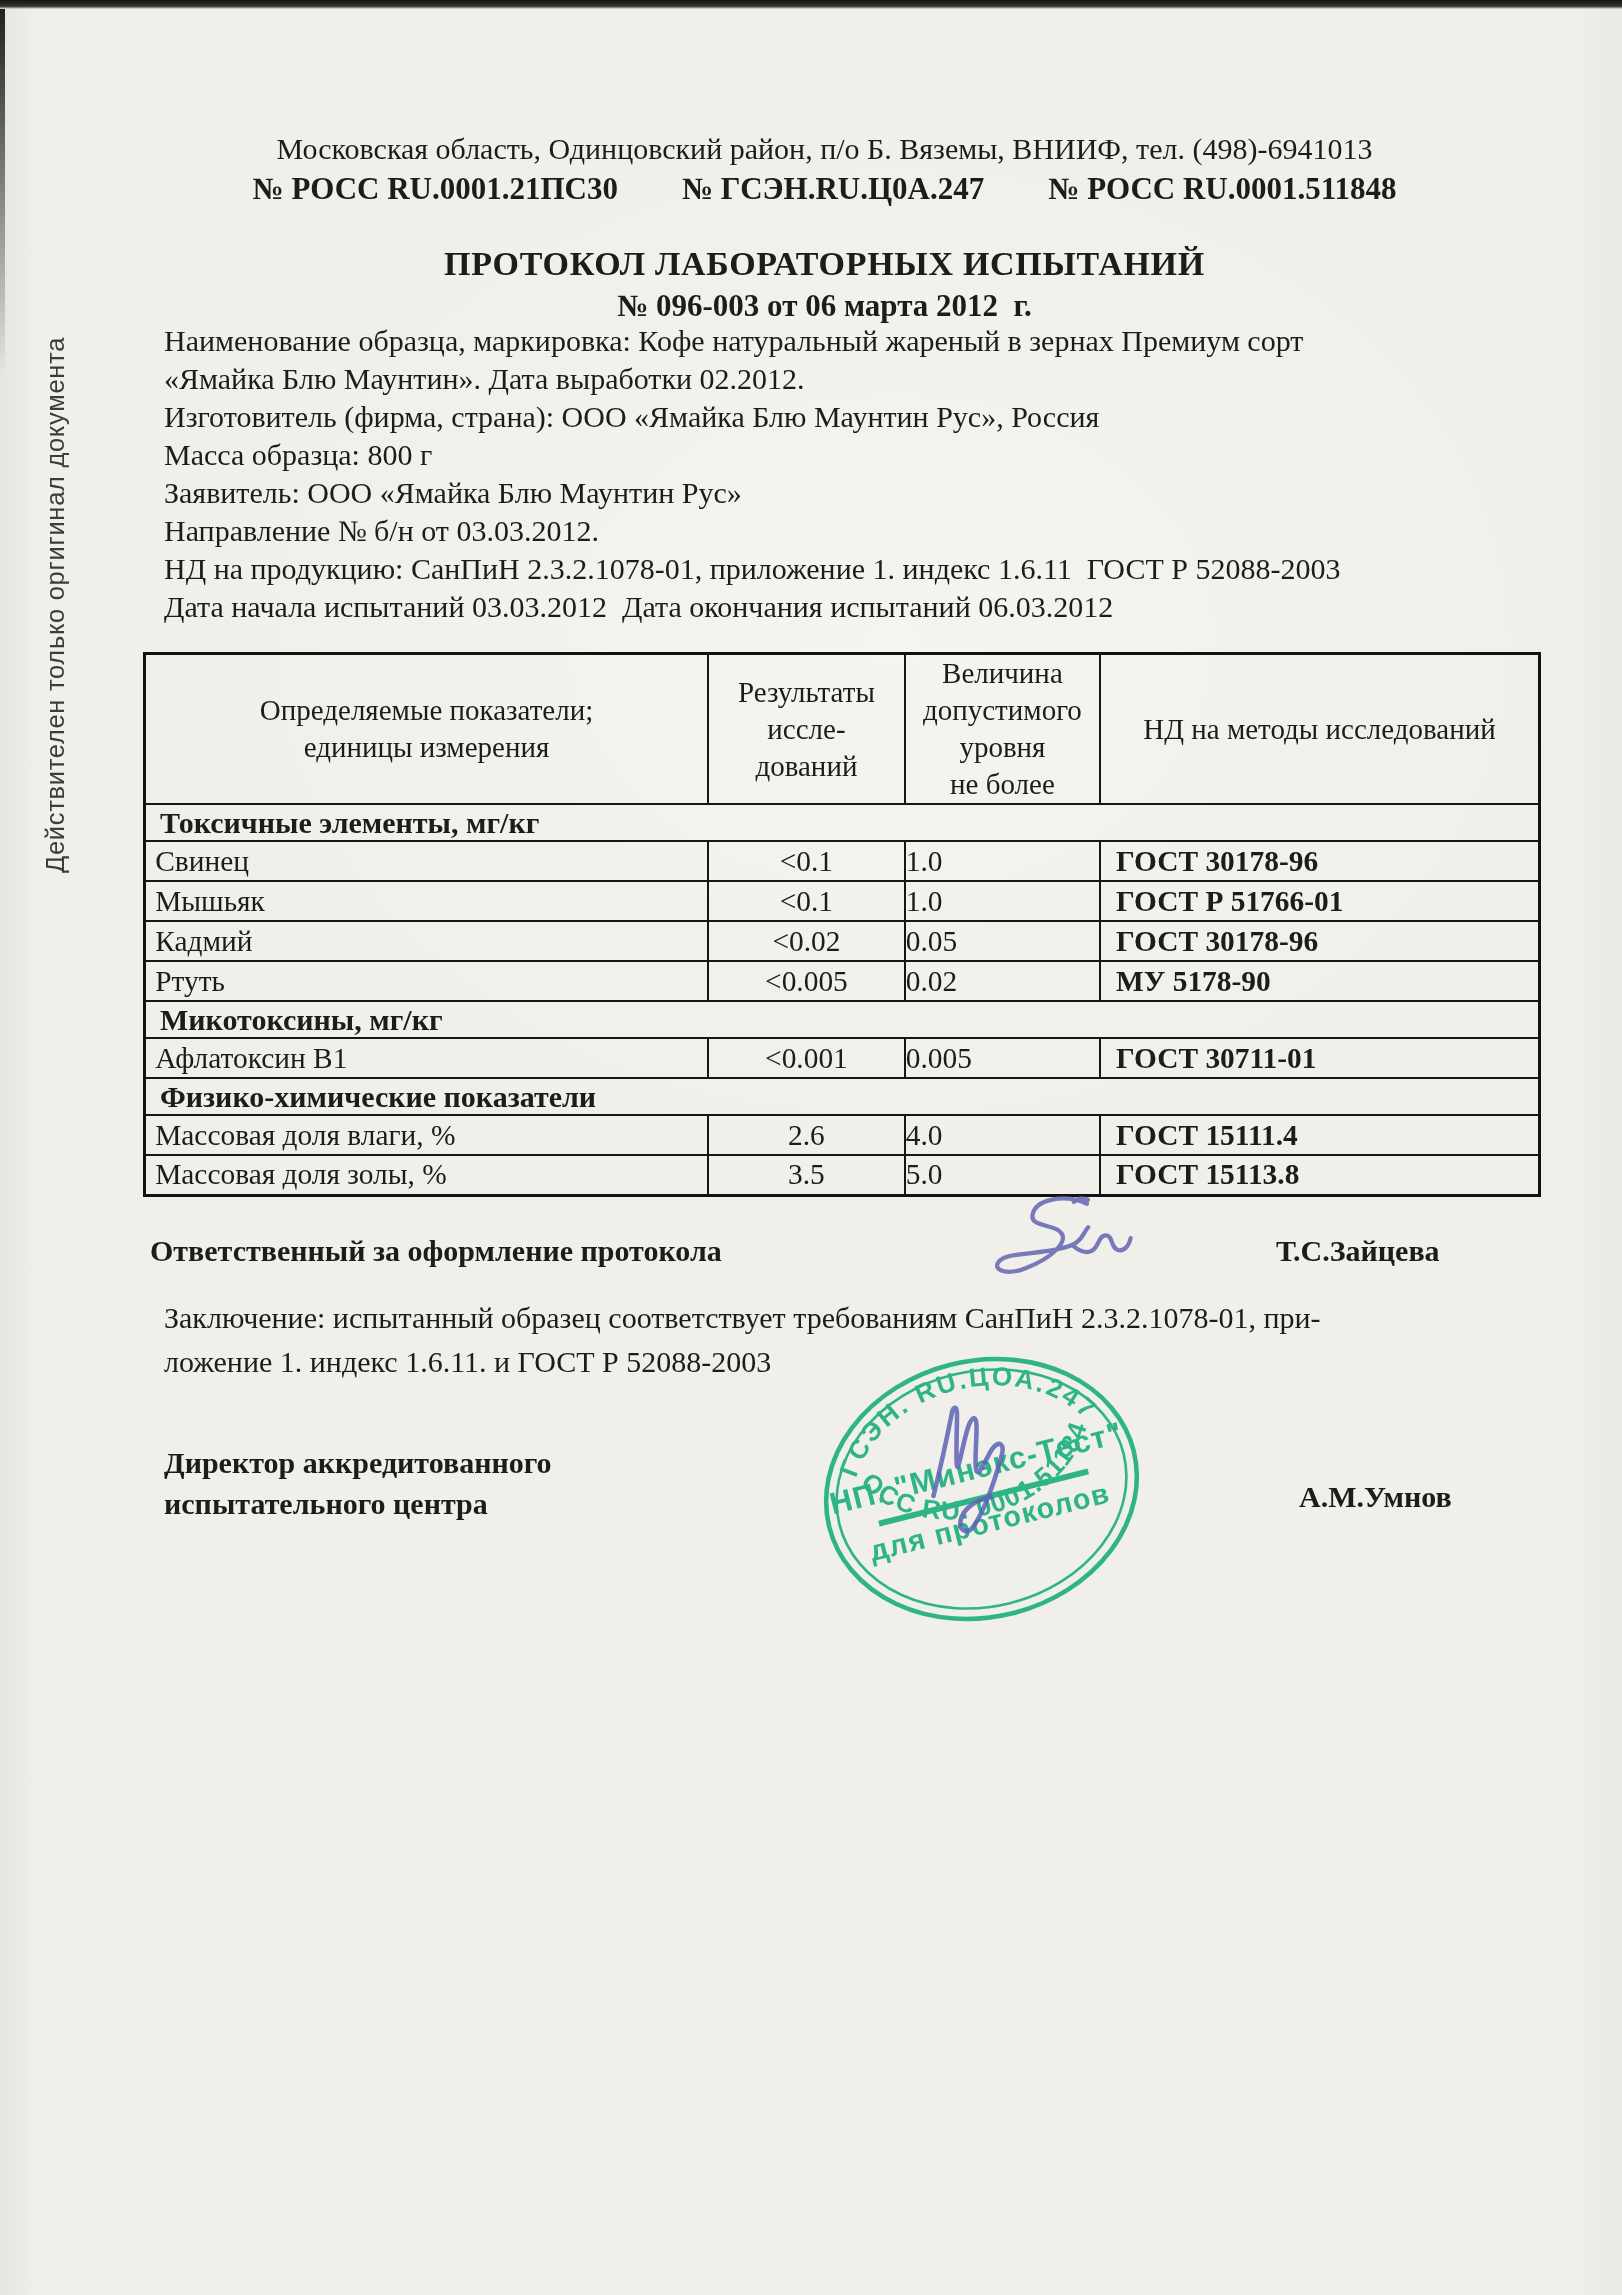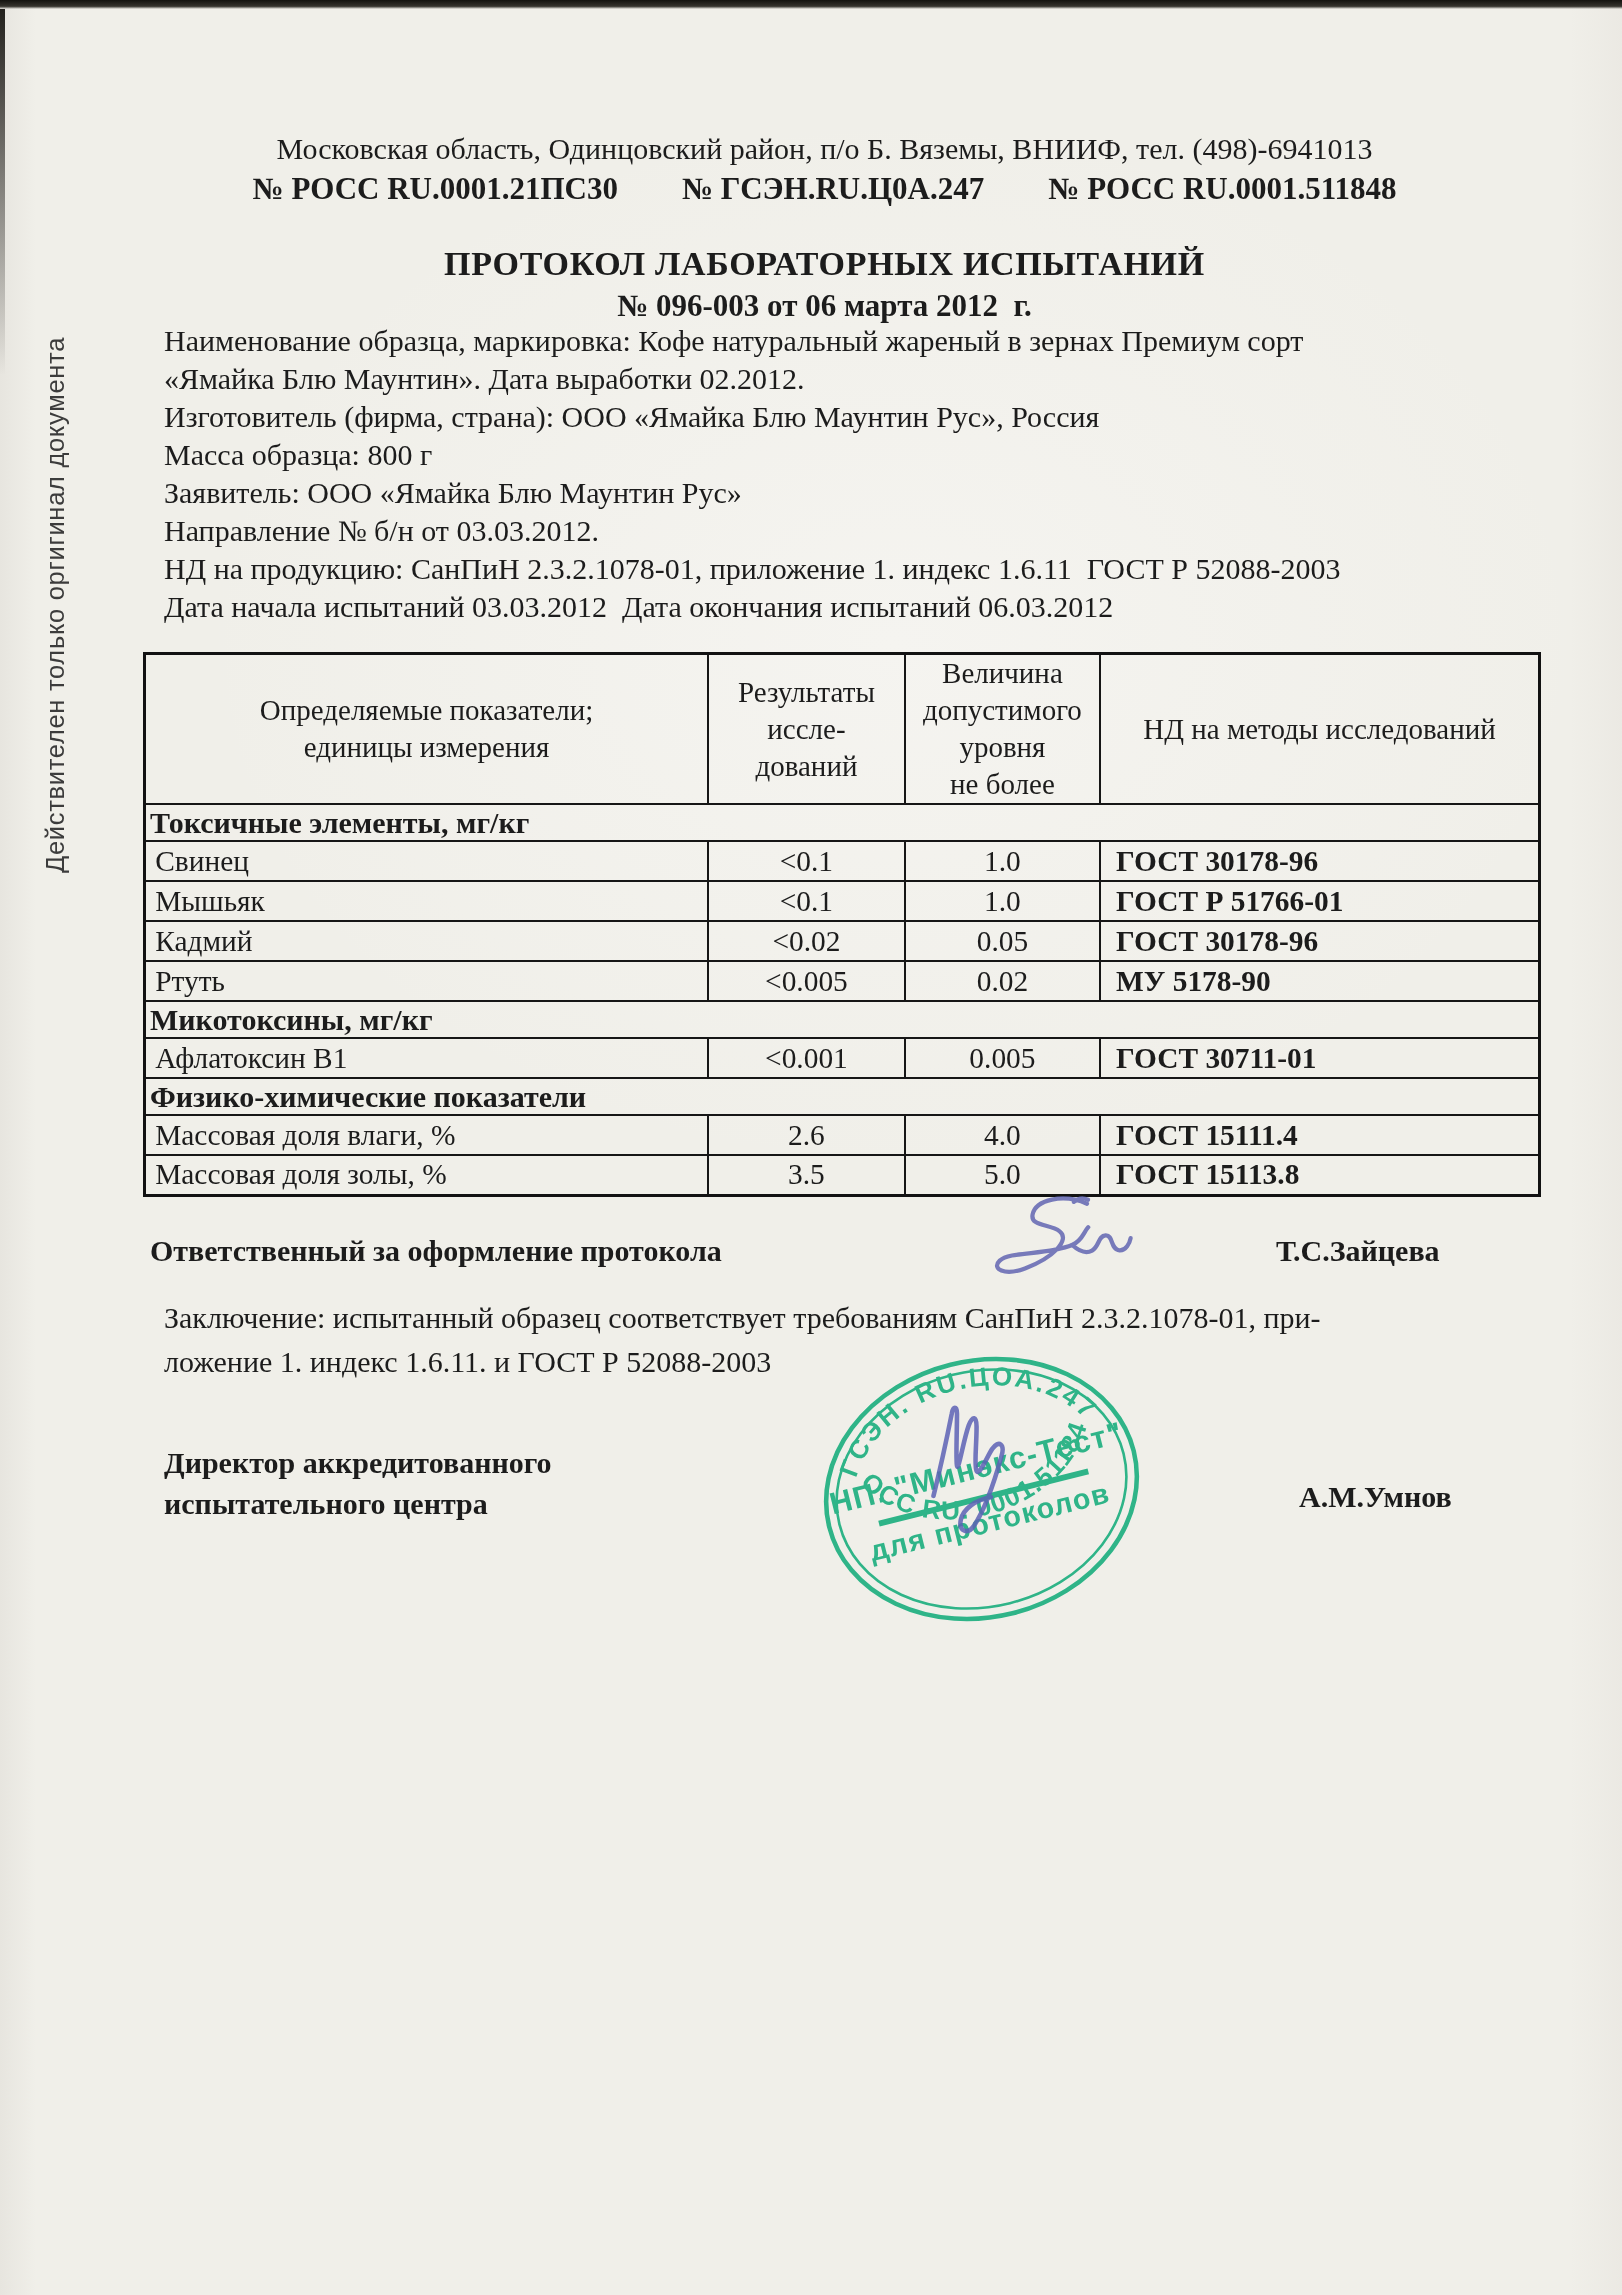--- a/index.html
+++ b/index.html
@@ -32,25 +32,25 @@
   .details { position:absolute; left:164px; top:322px; width:1328px;
     font-size:30px; line-height:38px; }
   .results-table { position:absolute; left:143px; top:652px; width:1398px;
     border-collapse:collapse; font-size:29.4px; background:transparent; }
   .results-table th, .results-table td { border:2.6px solid #161616; }
   .results-table { border:3.9px solid #121212; }
   .results-table thead th { height:126px; font-weight:normal; text-align:center;
     vertical-align:middle; font-size:29px; line-height:37px; }
   .hdr-lines { white-space:pre-line; }
   .section-row td { height:37px; font-weight:bold; font-size:30px;
-    padding-left:4px; text-align:left; }
+    padding-left:14px; text-align:left; }
   .data-row td { height:40px; }
   .cell-name   { text-align:left; padding-left:9.2px; }
   .cell-result { text-align:center; }
-  .cell-limit  { text-align:center; }
+  .cell-limit  { text-align:left; }
   .cell-method { text-align:left; padding-left:15px;font-weight:bold; }
   .signoff-label { position:absolute; left:150px; top:1234px;
     font-size:30px; font-weight:bold; }
   .signoff-name  { position:absolute; left:1276px; top:1234px;
     font-size:30px; font-weight:bold; }
   .sig-1 { position:absolute; left:961px; top:1194px; transform:rotate(-3deg); }
   .conclusion { position:absolute; left:164px; top:1296px; width:1309px;
     font-size:30px; line-height:44px; }
   .director-label { position:absolute; left:164px; top:1442px;
     font-size:30px; font-weight:bold; line-height:41px; }

